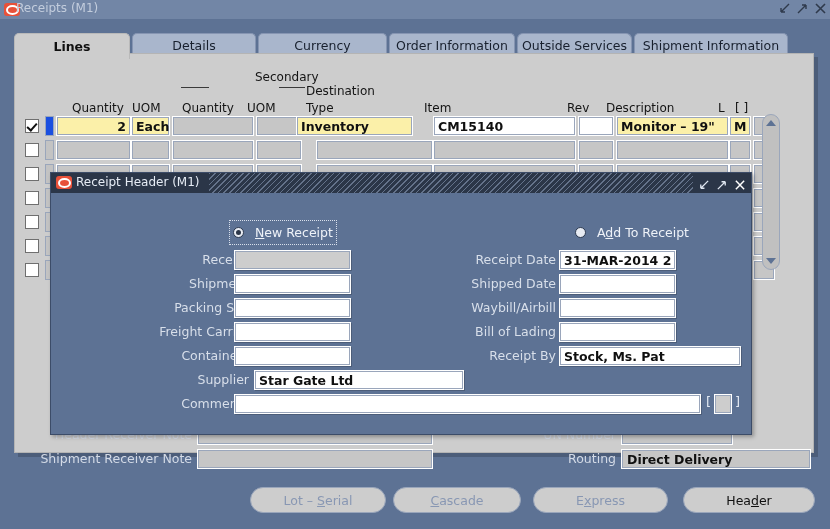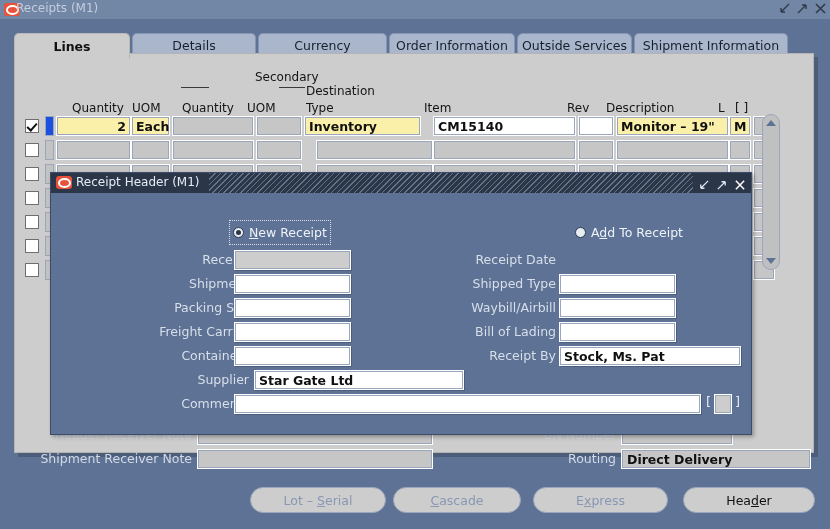--- a/index.html
+++ b/index.html
@@ -133,21 +133,21 @@
     opacity:.85;
   }
   .dlg-icon{
     position:absolute;left:5px;top:3px;width:16px;height:13px;background:#e8513a;border-radius:3px;
     display:flex;align-items:center;justify-content:center;
   }
   .dlg-icon i{display:block;width:9px;height:6px;border:2px solid #ffffff;border-radius:50%;}
   .dlg-title{position:absolute;left:25px;top:2px;font-size:12px;color:#e6ecf5;white-space:nowrap;}
   .dlg-btns{position:absolute;right:5px;top:3px;display:flex;gap:6px;align-items:center;}
 
-  .radio-wrap{position:absolute;display:flex;align-items:center;gap:5px;}
+  .radio-wrap{position:absolute;display:flex;align-items:center;gap:11px;}
   .radio{
     width:11px;height:11px;border-radius:50%;
     background:#e8ecf3;border:1px solid #2d3a50;box-sizing:border-box;
     display:flex;align-items:center;justify-content:center;flex:none;
   }
   .radio.on:after{content:"";width:5px;height:5px;border-radius:50%;background:#2b3648;}
   .radio-lbl{font-size:12.5px;color:#eef2f8;white-space:nowrap;}
   .radio-lbl u{text-decoration:underline;}
   .focus-ring{
     position:absolute;left:-4px;top:-5px;right:-4px;bottom:-5px;
@@ -228,21 +228,21 @@
 
   <div>
 
     <div class="grow" style="top:116px;">
       <div class="cbcell checked" style="left:25px;top:3px;"></div>
       <div class="selbar" style="left:45px;top:0;"></div>
       <div class="cell yellow num" style="left:56px;width:75px;">2</div>
       <div class="cell yellow" style="left:131px;width:39px;">Each</div>
       <div class="cell" style="left:172px;width:82px;"></div>
       <div class="cell" style="left:256px;width:46px;"></div>
-      <div class="cell yellow" style="left:304px;width:117px;">Inventory</div>
+      <div class="cell yellow" style="left:296px;width:117px;">Inventory</div>
       <div class="cell white" style="left:433px;width:143px;">CM15140</div>
       <div class="cell white" style="left:578px;width:36px;"></div>
       <div class="cell yellow" style="left:616px;width:113px;">Monitor – 19"</div>
       <div class="cell yellow" style="left:729px;width:22px;">M</div>
       <div class="cell" style="left:753px;width:22px;"></div>
     </div>
 
     <div class="grow" style="top:140px;">
       <div class="cbcell" style="left:25px;top:3px;"></div>
       <div class="selbar off" style="left:45px;top:0;"></div>
@@ -389,22 +389,23 @@
     <div class="flabel" style="left:80px;top:199px;width:118px;">Supplier</div>
     <div class="finput" style="left:183px;top:197px;width:210px;margin-left:20px;">Star Gate Ltd</div>
 
     <div class="flabel" style="left:80px;top:223px;width:118px;">Comments</div>
     <div class="finput" style="left:183px;top:221px;width:467px;"></div>
     <div class="bracket" style="left:655px;top:221px;">[</div>
     <div class="lovbtn" style="left:663px;top:221px;"></div>
     <div class="bracket" style="left:684px;top:221px;">]</div>
 
     <div class="flabel" style="left:390px;top:79px;width:115px;">Receipt Date</div>
-
-    <div class="flabel" style="left:390px;top:103px;width:115px;">Shipped Type</div>
+    <div class="finput" style="left:508px;top:77px;width:117px;">31-MAR-2014 2</div>
+
+    <div class="flabel" style="left:390px;top:103px;width:115px;">Shipped Date</div>
     <div class="finput" style="left:508px;top:101px;width:117px;"></div>
 
     <div class="flabel" style="left:378px;top:127px;width:127px;">Waybill/Airbill</div>
     <div class="finput" style="left:508px;top:125px;width:117px;"></div>
 
     <div class="flabel" style="left:385px;top:151px;width:120px;">Bill of Lading</div>
     <div class="finput" style="left:508px;top:149px;width:117px;"></div>
 
     <div class="flabel" style="left:390px;top:175px;width:115px;">Receipt By</div>
     <div class="finput" style="left:508px;top:173px;width:182px;">Stock, Ms. Pat</div>

